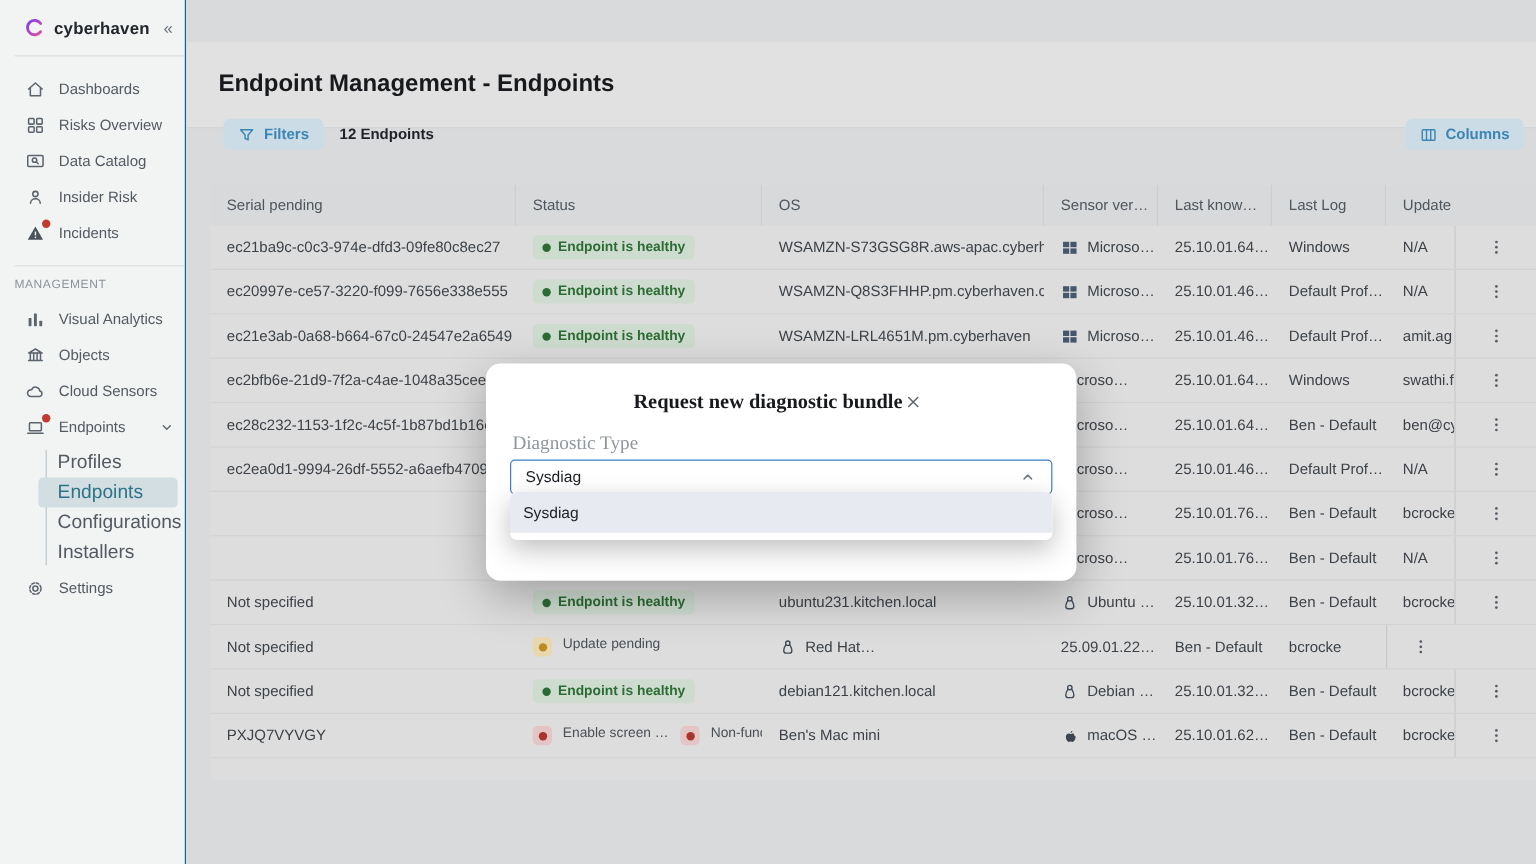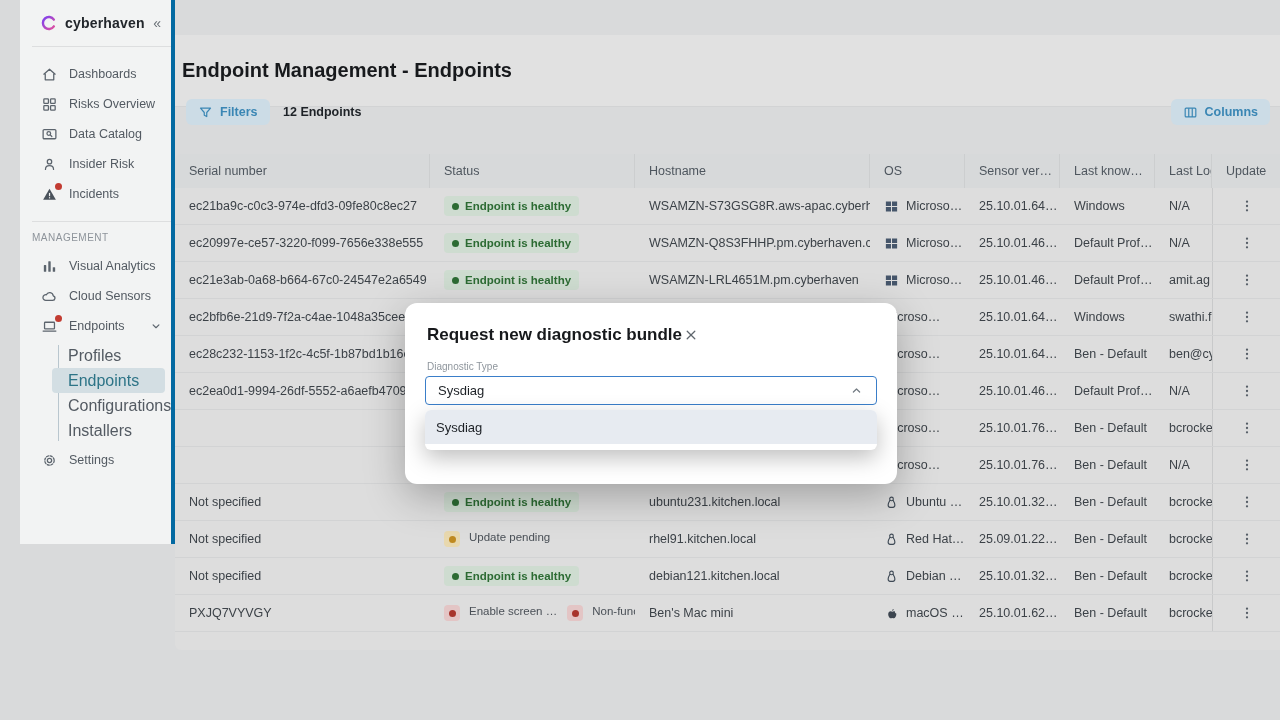--- a/index.html
+++ b/index.html
@@ -4,22 +4,22 @@
 <style>
   * { box-sizing: border-box; }
   html,body { margin:0; padding:0; }
   body {
     width:1280px; height:720px; overflow:hidden; position:relative;
     font-family:"Liberation Sans", sans-serif;
     background:#d9dadb; color:#3c4248;
   }
 
   
-  .sidebar { position:absolute; left:0; top:0; width:155px; height:544px;
-    background:#f2f3f3; border-right:4px solid #0369a1; z-index:20;margin-left:20px; }
+  .sidebar { position:absolute; left:0; top:0; width:155px; height:720px;
+    background:#f2f3f3; border-right:1px solid #0369a1; z-index:20; }
   .logo-row { display:flex; align-items:center; height:46px; padding:0 10px 0 20px; }
   .logo-mark { width:18px; height:18px; flex:0 0 18px; }
   .brand-name { margin-left:7px; font-size:14px; font-weight:bold; color:#22262b; letter-spacing:.2px; }
   .collapse { margin-left:auto; color:#6a7077; font-size:14px; cursor:pointer; }
   .sidebar-divider { height:1px; background:#dddedf; margin-left:12px; }
   .nav { padding-top:12px; }
   .nav-item { display:flex; align-items:center; height:30px; padding-left:21px; padding-right:8px;
     font-size:12.5px; color:#535a62; cursor:pointer; white-space:nowrap; }
   .nav-item .ico { width:17px; height:17px; margin-right:11px; position:relative; flex:0 0 17px; }
   .nav-item .ico svg { width:17px; height:17px; display:block; }
@@ -73,25 +73,25 @@
   .chip-error { background:#e3c5c5; } .chip-error .dot { background:#a8342c; }
   .status-plain { font-size:11.5px; color:#4a5057; white-space:nowrap; }
 
   .kebab { width:24px; height:24px; border:none; background:transparent; cursor:pointer; display:flex;
     align-items:center; justify-content:center; padding:0; }
   .kebab svg { width:16px; height:16px; display:block; }
 
   
   .modal { position:absolute; left:405px; top:303px; width:492px; height:181px; background:#ffffff;
     border-radius:12px; box-shadow:0 12px 40px rgba(0,0,0,.28); z-index:50; padding-top:22px; }
-  .modal-head { display:flex; align-items:center; justify-content:flex-start; padding:0 26px 0 22px; }
+  .modal-head { display:flex; align-items:center; justify-content:center; padding:0 26px 0 22px;font-family:Liberation Serif, serif; }
   .modal-title { font-size:17px; font-weight:bold; color:#17191c; }
   .close-btn { border:none; background:transparent; cursor:pointer; padding:2px; }
   .close-btn svg { width:14px; height:14px; display:block; }
-  .field-label { margin:16px 0 4px 22px; font-size:10px; color:#8f969d; }
+  .field-label { margin:16px 0 4px 22px; font-size:16px; color:#8f969d;font-family:Liberation Serif, serif; }
   .select { margin:0 20px; height:29px; border:1.5px solid #3a7ec9; border-radius:4px;
     display:flex; align-items:center; padding:0 12px; cursor:pointer; background:#fff; }
   .select-value { font-size:13px; color:#1d2126; }
   .select .caret { margin-left:auto; width:15px; height:15px; color:#747c84; }
   .select .caret svg { width:15px; height:15px; display:block; }
 
   .dropdown { position:absolute; left:425px; top:410px; width:452px; background:#ffffff;
     border-radius:6px; box-shadow:0 8px 22px rgba(0,0,0,.25); z-index:60; overflow:hidden; padding-bottom:6px; }
   .option { height:34px; display:flex; align-items:center; padding-left:11px; font-size:13px;
     color:#1d2126; cursor:pointer; background:#f5f6f8; }
@@ -177,20 +177,32 @@
   <nav id="nav-mgmt">
       <div class="nav-item">
         <span class="ico">
           <svg viewBox="0 0 24 24" fill="#5c646d">
             <rect x="4" y="10" width="3.4" height="9.5" rx="0.8"></rect>
             <rect x="10.3" y="4.5" width="3.4" height="15" rx="0.8"></rect>
             <rect x="16.6" y="13" width="3.4" height="6.5" rx="0.8"></rect>
           </svg>
         </span>
         <span>Visual Analytics</span>
+      </div>
+      <div class="nav-item">
+        <span class="ico">
+          <svg viewBox="0 0 24 24">
+            <g fill="none" stroke="#5c646d" stroke-width="1.8" stroke-linecap="round" stroke-linejoin="round">
+              <path d="M4 8.8 L12 4 L20 8.8 Z"></path>
+              <path d="M6 8.8 V16.5 M10 8.8 V16.5 M14 8.8 V16.5 M18 8.8 V16.5"></path>
+              <path d="M4 17.5 H20"></path>
+            </g>
+          </svg>
+        </span>
+        <span>Objects</span>
       </div>
       <div class="nav-item">
         <span class="ico">
           <svg viewBox="0 0 24 24">
             <path d="M7 17.5 a4 4 0 1 1 .6-7.9 a5 5 0 0 1 9.6 1.4 a3.3 3.3 0 0 1 -.7 6.5 Z" fill="none" stroke="#5c646d" stroke-width="1.8" stroke-linecap="round" stroke-linejoin="round"></path>
           </svg>
         </span>
         <span>Cloud Sensors</span>
       </div>
       <div class="nav-item">
@@ -250,23 +262,22 @@
           <rect x="3.5" y="5" width="17" height="14" rx="1.5"></rect>
           <path d="M9.2 5 V19 M14.8 5 V19"></path>
         </g>
       </svg>
     </span>
   <span>Columns</span>
 </button>
 
 <div class="table">
   <div class="thead" id="thead">
-      <div class="th">Serial number</div>
+      <div class="th">Serial pending</div>
       <div class="th">Status</div>
-      <div class="th">Hostname</div>
       <div class="th">OS</div>
       <div class="th">Sensor ver…</div>
       <div class="th">Last know…</div>
       <div class="th">Last Log</div>
       <div class="th">Update</div>
     </div>
   <div id="tbody">
       <div class="trow">
         <div class="td">ec21ba9c-c0c3-974e-dfd3-09fe80c8ec27</div>
         <div class="td">
@@ -520,21 +531,20 @@
       <div class="trow">
         <div class="td">Not specified</div>
         <div class="td">
           <span class="status-seg">
             <span class="dot-chip chip-pending">
               <span class="dot"></span>
             </span>
             <span class="status-plain">Update pending</span>
           </span>
         </div>
-        <div class="td">rhel91.kitchen.local</div>
         <div class="td">
           <span class="os-ico">
             <svg viewBox="0 0 24 24">
               <g fill="none" stroke="#3f4a56" stroke-width="1.8" stroke-linecap="round">
                 <circle cx="12" cy="6.3" r="2.9"></circle>
                 <path d="M9.3 8.7 c-1.6 2.6-2.7 5-2.7 7.4 c0 2.1 1.5 3.6 3.1 3.6 h4.6 c1.6 0 3.1-1.5 3.1-3.6 c0-2.4-1.1-4.8-2.7-7.4"></path>
               </g>
             </svg>
           </span>
           <span>Red Hat…</span>

